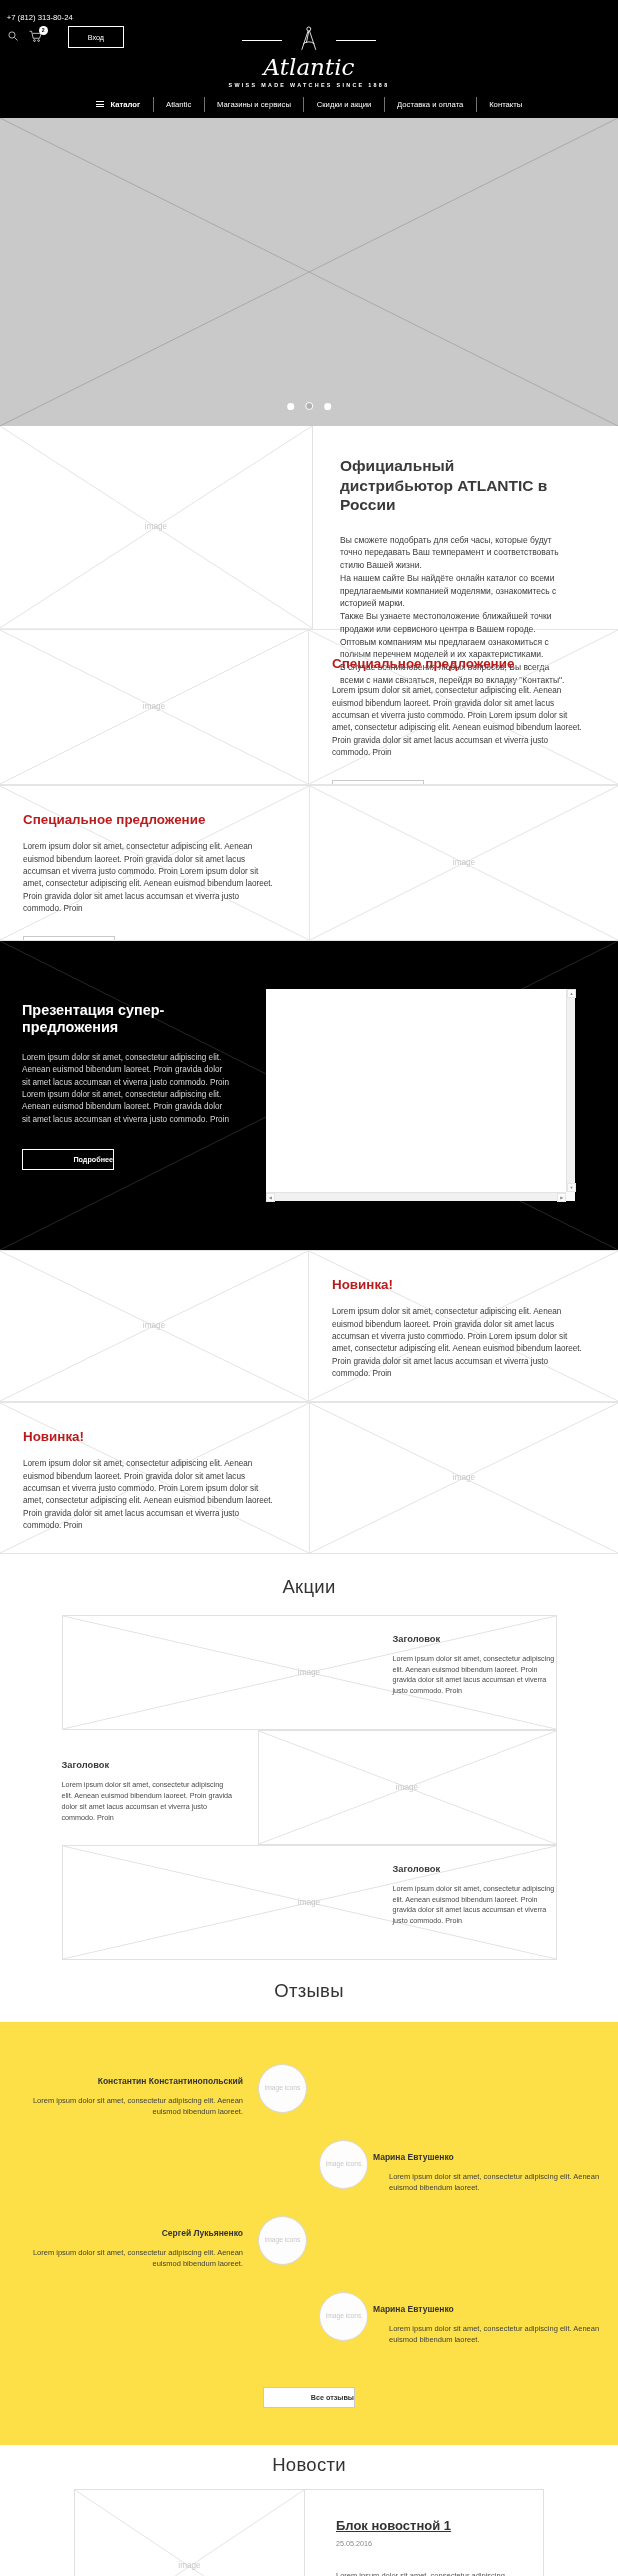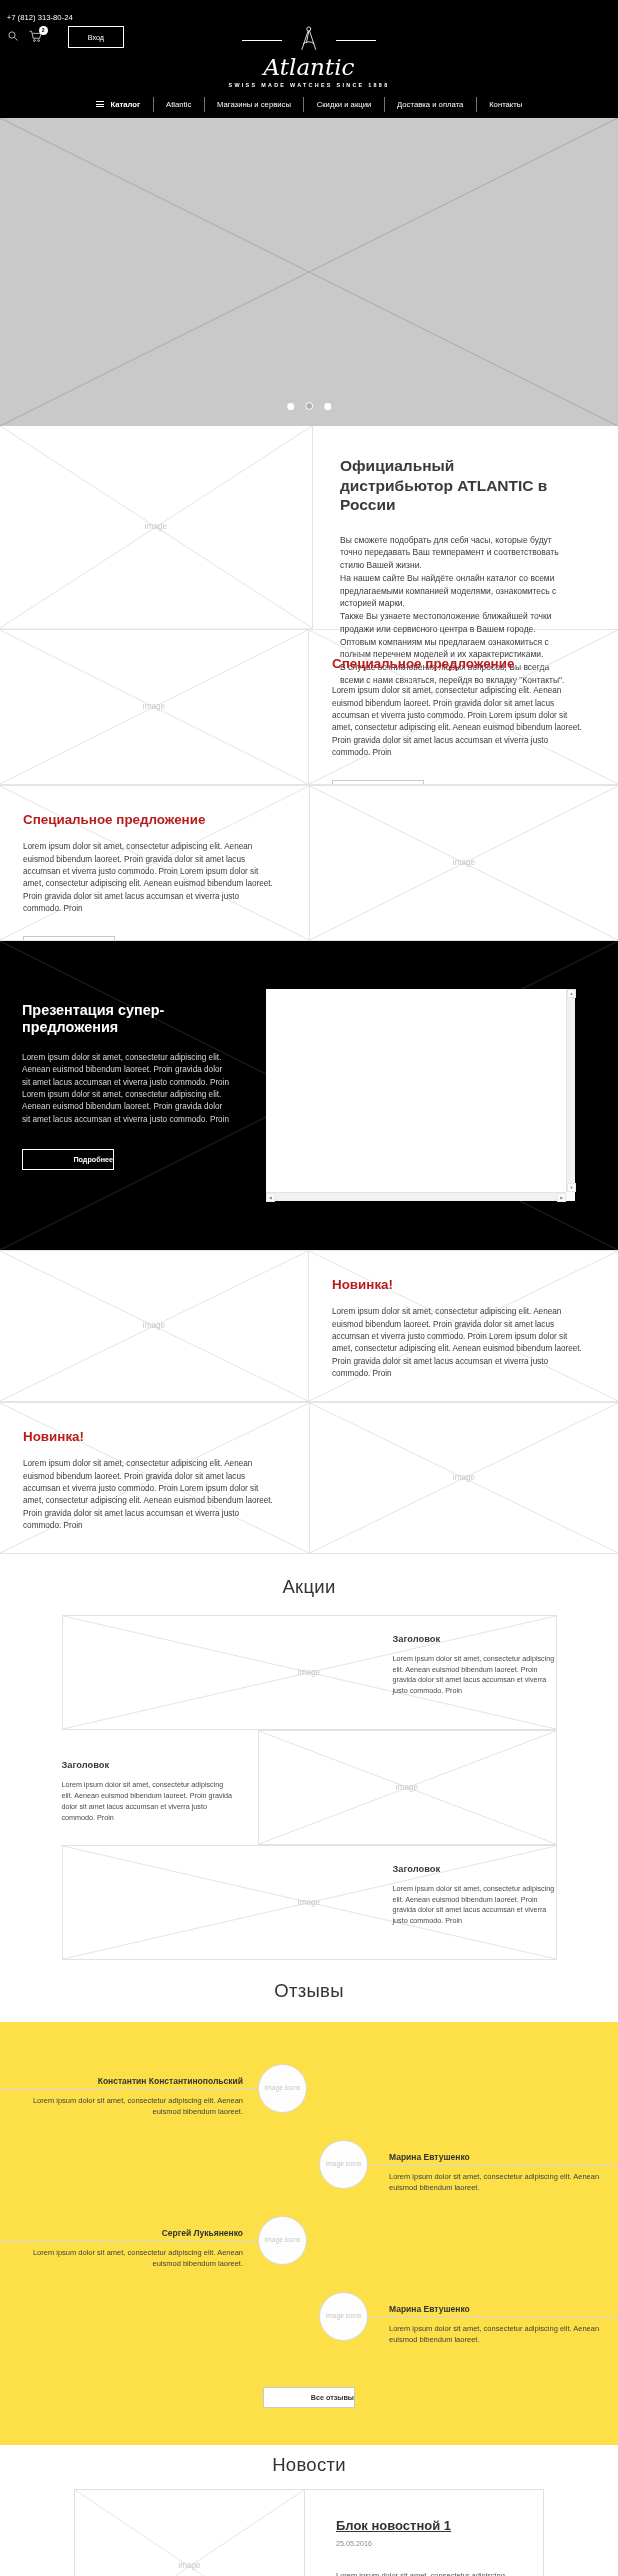--- a/index.html
+++ b/index.html
@@ -105,21 +105,21 @@
   .review .rline { position:absolute; height:0.5px; background:#d6d6d6; top:24px; }
   .review.left  .rline { left:0; width:257px; }
   .review.right .rline { left:369px; right:0; }
   .avatar { position:absolute; width:49px; height:49px; border-radius:50%; background:#fdfdfd;
             border:0.5px solid #d8d8d8; top:-1px; display:flex; align-items:center; justify-content:center;
             text-align:center; color:#c9c9c9; font-size:6.7px; line-height:1.3; }
   .review.left  .avatar { left:258px; }
   .review.right .avatar { left:319px; }
   .review .rname { position:absolute; bottom:54px; font-size:8.5px; font-weight:bold; color:#333; line-height:1.35; }
   .review.left  .rname { right:375px; width:222px; text-align:right; }
-  .review.right .rname { left:389px; width:222px; }
+  .review.right .rname { left:373px; width:222px; }
   .review .rtext { position:absolute; top:31px; width:222px; font-size:7.5px; line-height:1.45; color:#3f3f3f; }
   .review.left  .rtext { right:375px; text-align:right; }
   .review.right .rtext { left:389px; }
   .reviews-btn-row { text-align:center; margin-top:17.5px; }
 
   
   .news { padding-top:9.3px; }
   .news-card { width:470px; margin:12.4px auto 0; border:0.5px solid #e0e0e0; display:flex; height:155px; }
   .news-img { width:230px; flex:none; border-right:0.5px solid #e0e0e0; }
   .news-body { flex:1; padding:28px 31px 0 31px; }

